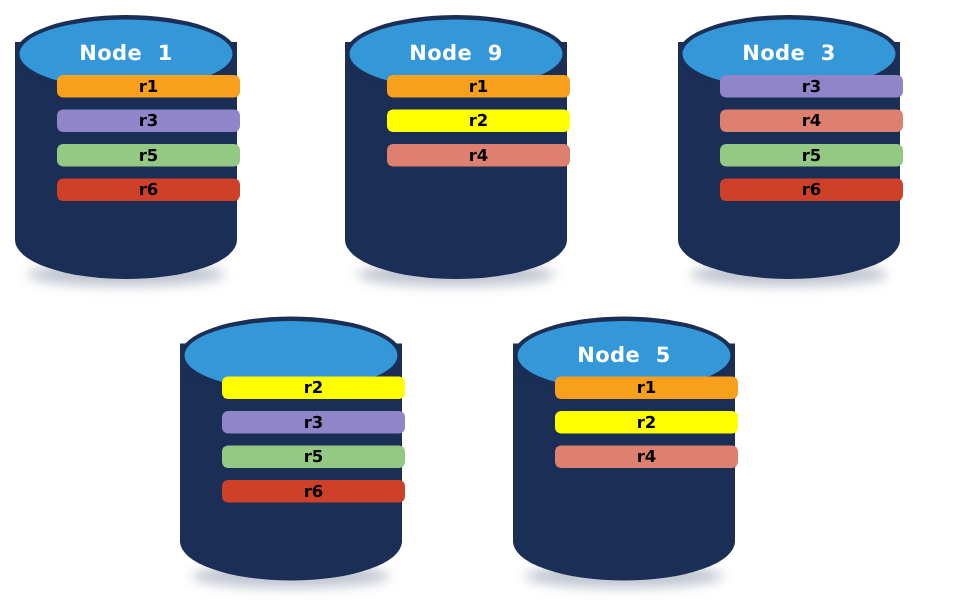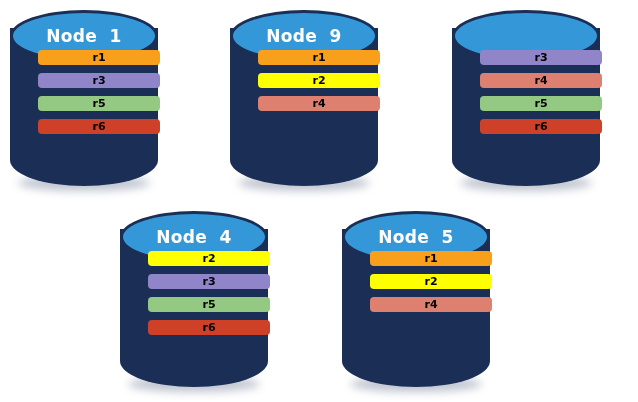--- a/index.html
+++ b/index.html
@@ -75,21 +75,21 @@
   .node-title {
     position: absolute;
     left: 0;
     top: 2px;
     width: 148px;
     height: 52px;
     display: flex;
     align-items: center;
     justify-content: center;
     color: #ffffff;
-    font-size: 17px;
+    font-size: 14px;
     font-weight: bold;
     letter-spacing: 0.3px;
     white-space: pre;
     z-index: 3;
   }
 
   
   .bars {
     position: absolute;
     left: 28px;
@@ -140,33 +140,33 @@
         <div class="bar" style="background: rgb(248, 160, 28);">r1</div>
         <div class="bar" style="background: rgb(255, 255, 0);">r2</div>
         <div class="bar" style="background: rgb(221, 128, 112);">r4</div>
       </div>
     </div>
     <div class="node" style="left: 452px; top: 8px;">
       <div class="cyl-shadow"></div>
       <div class="cyl-body"></div>
       <div class="cyl-body-mask"></div>
       <div class="cyl-top"></div>
+      <div class="node-title">Node  3</div>
       <div class="bars">
         <div class="bar" style="background: rgb(143, 133, 200);">r3</div>
         <div class="bar" style="background: rgb(221, 128, 112);">r4</div>
         <div class="bar" style="background: rgb(147, 201, 131);">r5</div>
         <div class="bar" style="background: rgb(206, 65, 40);">r6</div>
       </div>
     </div>
     <div class="node" style="left: 120px; top: 209px;">
       <div class="cyl-shadow"></div>
       <div class="cyl-body"></div>
       <div class="cyl-body-mask"></div>
       <div class="cyl-top"></div>
-      <div class="node-title">Node  4</div>
       <div class="bars">
         <div class="bar" style="background: rgb(255, 255, 0);">r2</div>
         <div class="bar" style="background: rgb(143, 133, 200);">r3</div>
         <div class="bar" style="background: rgb(147, 201, 131);">r5</div>
         <div class="bar" style="background: rgb(206, 65, 40);">r6</div>
       </div>
     </div>
     <div class="node" style="left: 342px; top: 209px;">
       <div class="cyl-shadow"></div>
       <div class="cyl-body"></div>

